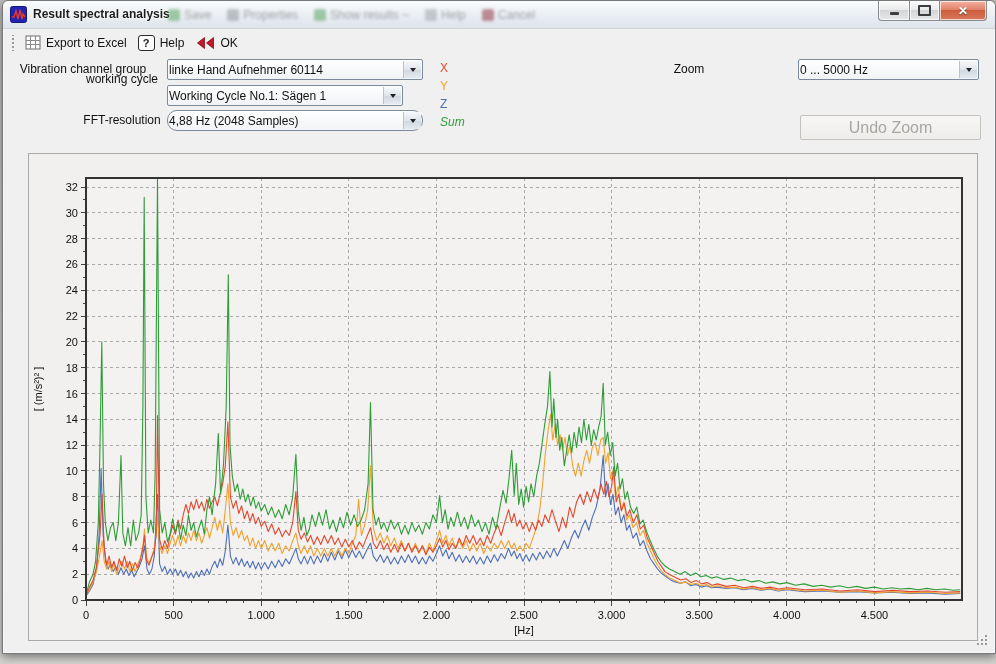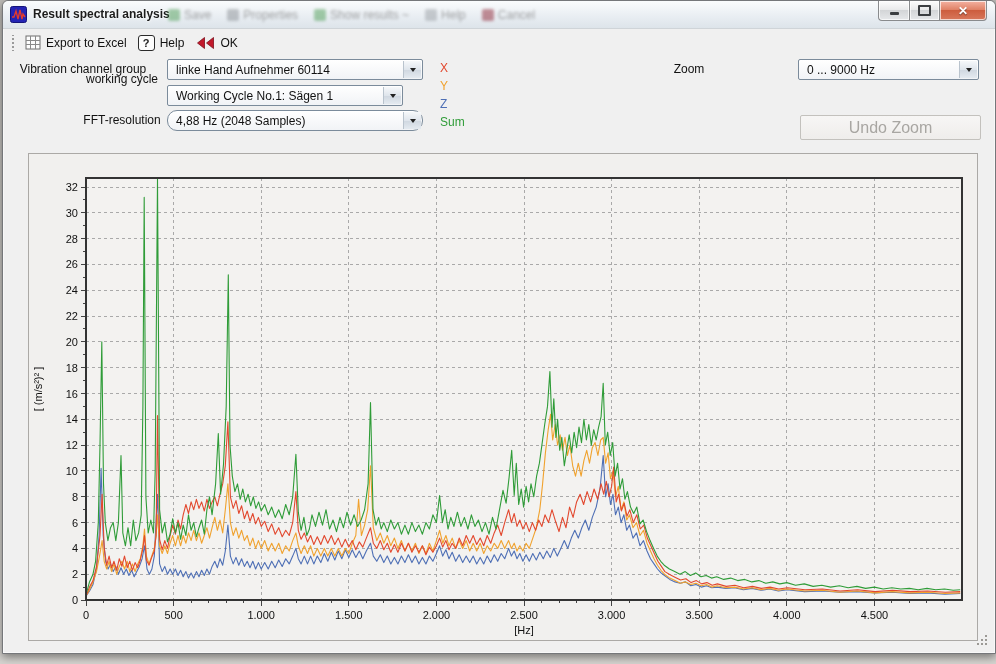--- a/index.html
+++ b/index.html
@@ -21,21 +21,21 @@
   .glyph-max{width:9px;height:7px;border:2px solid #3c3f42;border-radius:1px;background:transparent;}
   .glyph-x{color:#fff;font-size:12px;font-weight:bold;text-shadow:0 1px 1px rgba(0,0,0,.5);line-height:1;}
   
   .toolbar{position:absolute;left:0;top:28px;right:0;height:27px;display:flex;align-items:center;padding-left:8px;}
   .grip{width:4px;height:16px;margin-right:6px;background-image:radial-gradient(circle,#9a9a9a 1px,transparent 1.2px);background-size:4px 4px;background-position:center;}
   .tb-item{display:flex;align-items:center;gap:5px;padding:2px 7px 2px 4px;font-size:12px;color:#111;border-radius:2px;cursor:default;}
   .qmark{width:15px;height:14px;border:1.6px solid #2b2b2b;border-radius:3px;font-size:11px;font-weight:bold;color:#222;display:flex;align-items:center;justify-content:center;background:#fcfcfc;}
   
   .flabel{position:absolute;width:160px;text-align:center;font-size:12px;color:#111;line-height:21px;white-space:nowrap;}
   .combo{position:absolute;height:21px;border:1px solid #7b8b9b;border-radius:2px;background:linear-gradient(#ffffff,#f1f3f6);box-sizing:border-box;cursor:default;}
-  .combo-text{position:absolute;left:8px;top:3px;right:22px;font-size:12px;color:#111;white-space:nowrap;overflow:hidden;}
+  .combo-text{position:absolute;left:1px;top:3px;right:22px;font-size:12px;color:#111;white-space:nowrap;overflow:hidden;}
   .combo-btn{position:absolute;right:1px;top:1px;bottom:1px;width:17px;background:linear-gradient(#f6f8fa,#dfe5ec 50%,#cfd7e0 51%,#e4eaf0);border-left:1px solid #b9c3cd;display:flex;align-items:center;justify-content:center;}
   .combo-arr{width:0;height:0;border-left:3.5px solid transparent;border-right:3.5px solid transparent;border-top:4.5px solid #222;}
   .legend{position:absolute;left:437px;top:58px;font-size:12px;}
   .legend-item{height:18px;line-height:18px;font-weight:normal;}
   .undo-btn{position:absolute;left:797px;top:114px;width:179px;height:23px;border:1px solid #c3c1bd;border-radius:2px;background:linear-gradient(#f7f6f5,#efedeb);color:#a8a6a2;font-size:16px;display:flex;align-items:center;justify-content:center;}
   
   .chart-panel{position:absolute;left:25px;top:152px;width:950px;height:488px;background:#f1f0ee;border:1px solid #aba9a6;box-sizing:border-box;}
   .resize-grip{position:absolute;right:5px;bottom:5px;width:13px;height:13px;}
   .resize-grip::after{content:"";position:absolute;left:0;top:8px;width:2px;height:2px;background:#9b9995;box-shadow:4px 0 #9b9995,8px 0 #9b9995,4px -4px #9b9995,8px -4px #9b9995,8px -8px #9b9995;}
 </style>
@@ -133,26 +133,26 @@
     <span class="combo-text">4,88 Hz (2048 Samples)</span>
     <span class="combo-btn">
         <span class="combo-arr"></span>
       </span>
   </div>
 
   <div class="legend">
     <div class="legend-item" style="color: rgb(226, 72, 46);">X</div>
     <div class="legend-item" style="color: rgb(240, 162, 46);">Y</div>
     <div class="legend-item" style="color: rgb(78, 111, 181);">Z</div>
-    <div class="legend-item" style="color: rgb(47, 156, 56);">Sum</div>
+    <div class="legend-item" style="color: rgb(47, 156, 56); font-style: italic;">Sum</div>
   </div>
 
   <div class="flabel" style="left:656px;top:58px;width:60px;">Zoom</div>
   <div class="combo" style="left:795px;top:58px;width:181px;">
-    <span class="combo-text">0 ... 9000 Hz</span>
+    <span class="combo-text">0 ... 5000 Hz</span>
     <span class="combo-btn">
         <span class="combo-arr"></span>
       </span>
   </div>
   <div class="undo-btn">Undo Zoom</div>
 
   <div class="chart-panel">
     <svg id="chart-svg" width="948" height="486">
         <rect x="57" y="24" width="876" height="422" fill="#f3f2f0"></rect>
         <line x1="57" y1="420.1896024464832" x2="933" y2="420.1896024464832" stroke="#a9a9a9" stroke-width="1" stroke-dasharray="3 3" shape-rendering="crispEdges"></line>

